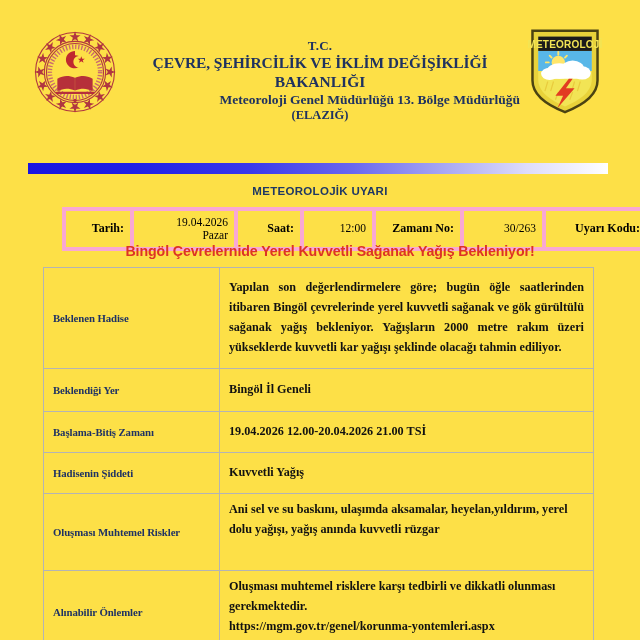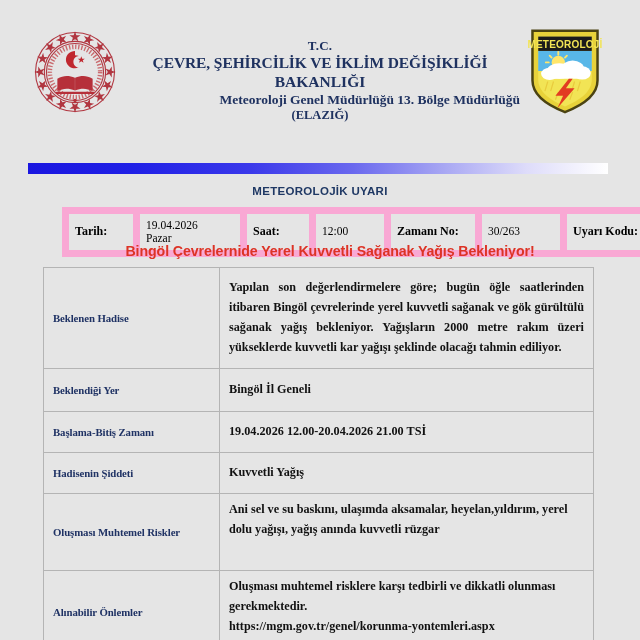--- a/index.html
+++ b/index.html
@@ -13,21 +13,21 @@
     height: 640px;
     position: relative;
     overflow: hidden;
     font-family: "Liberation Serif", "DejaVu Serif", serif;
     color: #000000;
   }
   .page {
     position: relative;
     width: 640px;
     height: 640px;
-    background: #e5e5e5;
+    background: #fde047;
   }
 
   
   .header {
     position: relative;
     height: 135px;
   }
   .emblem-left {
     position: absolute;
     left: 33px;
@@ -106,25 +106,25 @@
   
   .info-table {
     position: absolute;
     left: 62px;
     top: 207px;
     width: 516px;
     border-collapse: collapse;
     table-layout: fixed;
   }
   .info-table td {
-    border: 7px solid #f9a8d4;
+    border: 4px solid #f9a8d4;
     height: 34px;
     padding: 1px 6px;
     font-size: 11.5px;
-    text-align: left;
+    text-align: right;
     vertical-align: middle;
     line-height: 1.15;
   }
   .info-table td.lbl {
     font-weight: bold;
     font-size: 12px;
   }
 
   
   .headline {

